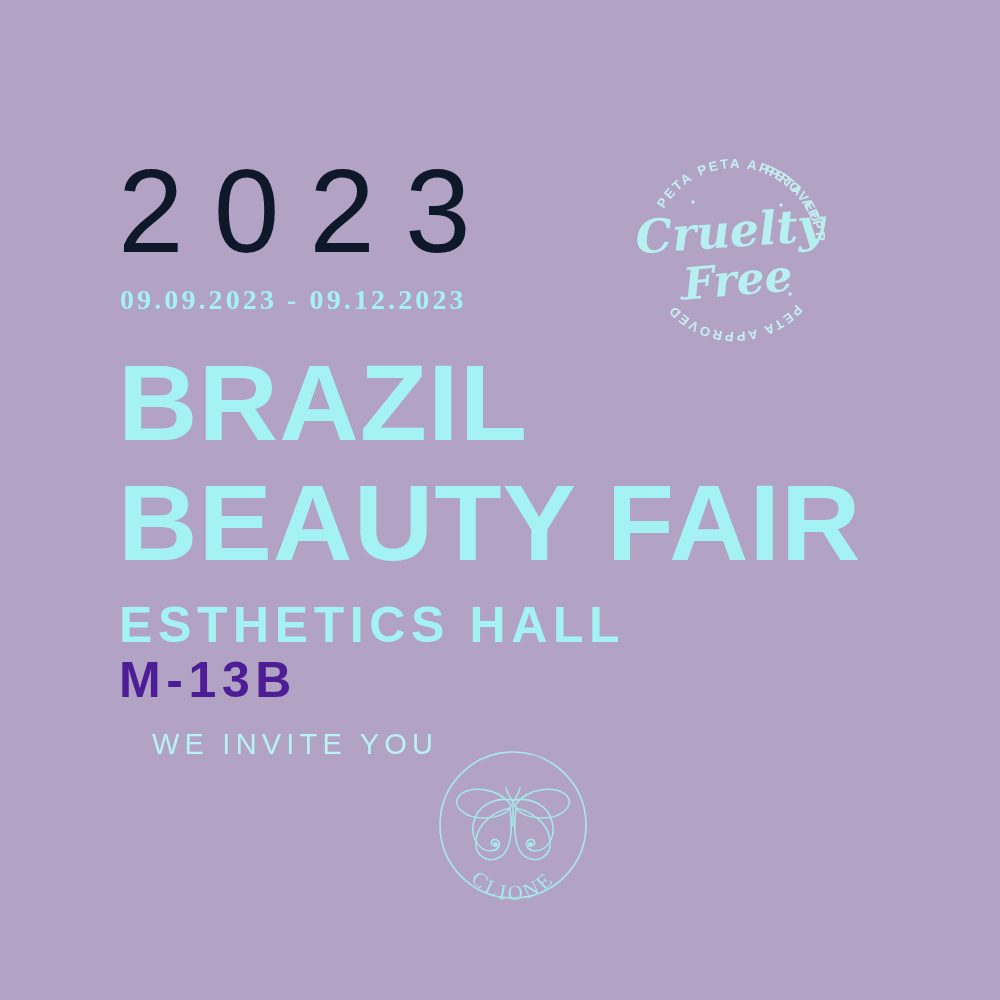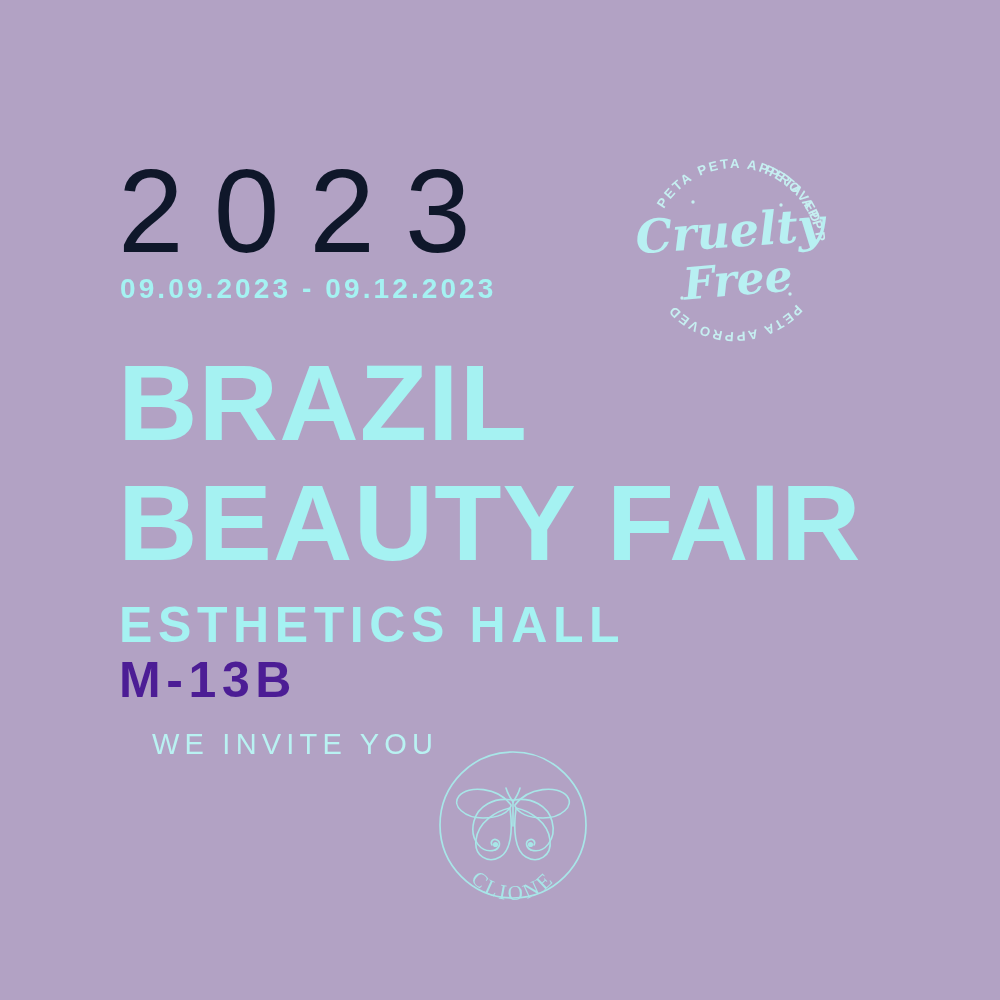--- a/index.html
+++ b/index.html
@@ -27,22 +27,22 @@
     font-size:118px;
     font-weight:300;
     letter-spacing:30px;
     line-height:1;
     color:#a5f2f2;
     white-space:nowrap;
   }
 
   .dates {
     position:absolute;
-    left:120px; top:275px;
-    font-family:Liberation Sans, sans-serif;
+    left:120px; top:286px;
+    font-family:Liberation Serif, serif;
     font-size:28px;
     font-weight:bold;
     letter-spacing:3.1px;
     line-height:1;
     color:#a5f2f2;
     white-space:nowrap;
   }
 
   
   .headline {

